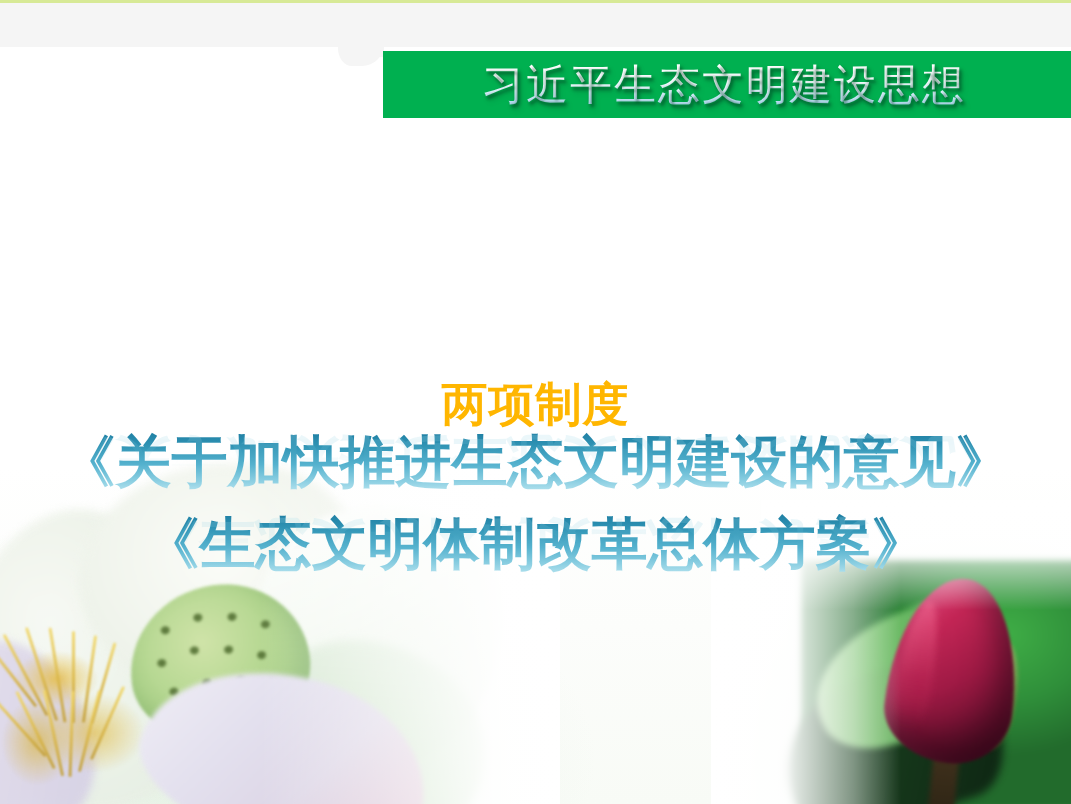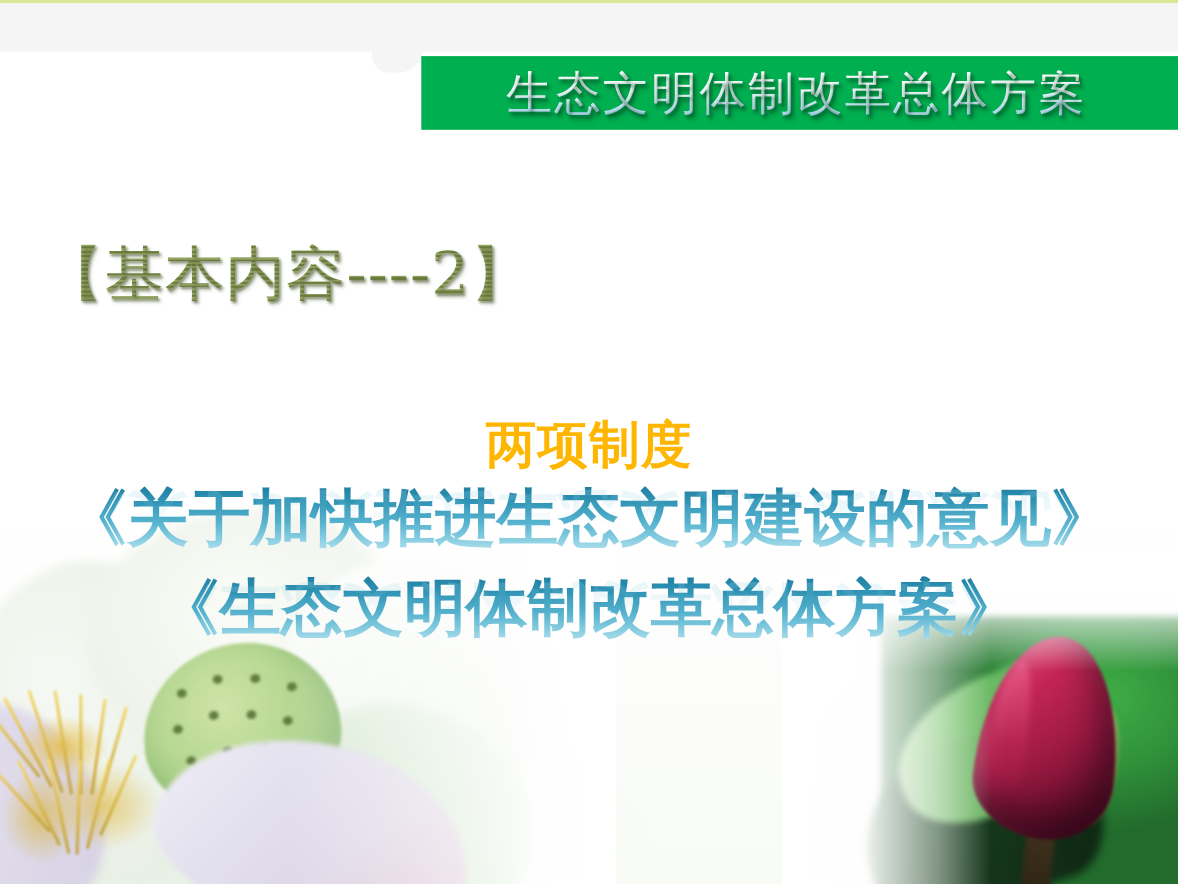--- a/index.html
+++ b/index.html
@@ -305,21 +305,21 @@
     white-space: nowrap;
     line-height: 1.08;
   }
 
   #line-heading {
     font-family: "DejaVu Sans", "Liberation Sans", sans-serif;
     font-weight: bold;
     font-size: 46px;
     color: #ffb600;
     letter-spacing: 1px;
-    margin-bottom: 12px;
+    margin-bottom: 2px;
   }
 
   .doc-title {
     position: relative;
     font-family: "DejaVu Sans", "Liberation Sans", sans-serif;
     font-weight: bold;
     font-size: 56px;
     letter-spacing: 0px;
     margin-bottom: 22px;
     color: #3f9cba;
@@ -412,24 +412,23 @@
       <div id="rose-fade-top"></div>
     </div>
   </div>
 
   <div id="top-accent-line"></div>
   <div id="top-gray-band"></div>
   <div id="top-gray-bump"></div>
   <div id="top-gray-bump2"></div>
 
   <div id="header-banner">
-    <div id="header-title">生态文明体制改革总体方案</div>
+    <div id="header-title">习近平生态文明建设思想</div>
   </div>
 
-  <div id="section-title">【基本内容----2】</div>
 
   <div id="body-block">
     <div class="body-line" id="line-heading">两项制度</div>
 
     <div class="body-line doc-title">
       <span>《关于加快推进生态文明建设的意见》</span>
       <span class="reflection">《关于加快推进生态文明建设的意见》</span>
     </div>
 
     <div class="body-line doc-title">

